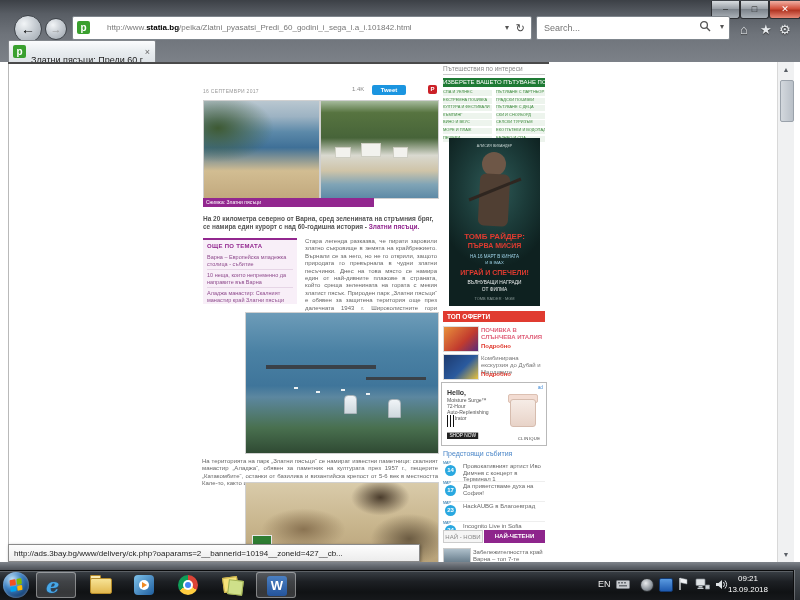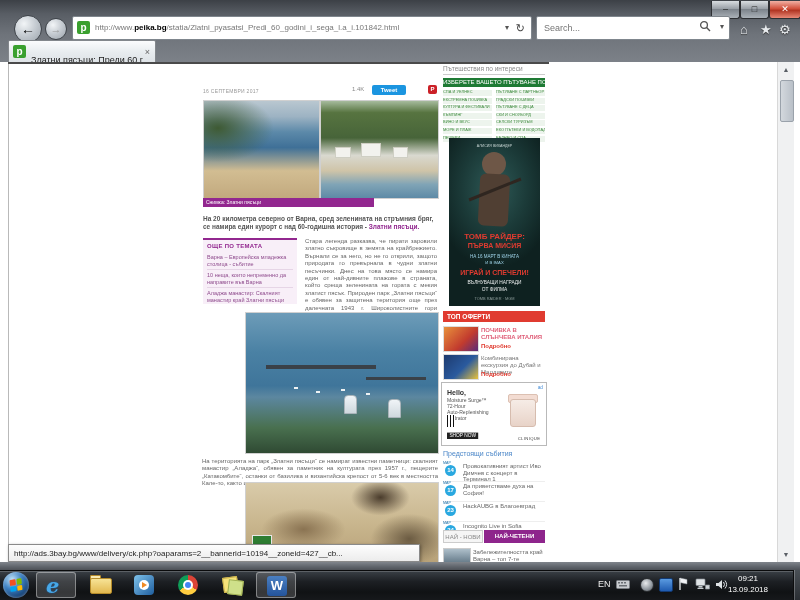--- a/index.html
+++ b/index.html
@@ -165,21 +165,21 @@
 
 <div class="abs capbtn" style="left:711px;width:27px;">–</div>
 <div class="abs capbtn" style="left:740px;width:27px;">□</div>
 <div class="abs capbtn close" style="left:769px;width:30px;">✕</div>
 
 <div class="abs navbtn" style="left:14px;top:15px;width:26px;height:26px;font-size:14px;line-height:26px;"><span>←</span></div>
 <div class="abs navbtn" style="left:45px;top:18px;width:20px;height:20px;font-size:11px;line-height:20px;color:#999;"><span>→</span></div>
 
 <div class="abs addr">
   <div class="abs favicon" style="left:4px;top:4px;">p</div>
-  <span style="margin-left:22px;color:#777;">http://www.</span><span style="color:#000;font-weight:bold;">peika.bg</span><span style="color:#777;">/statia/Zlatni_pyasatsi_Predi_60_godini_i_sega_l.a_i.101842.html</span>
+  <span style="margin-left:34px;color:#777;">http://www.</span><span style="color:#000;font-weight:bold;">statia.bg</span><span style="color:#777;">/peika/Zlatni_pyasatsi_Predi_60_godini_i_sega_l.a_i.101842.html</span>
   <span class="abs" style="right:22px;top:0;color:#555;font-size:8px;">▾</span>
   <span class="abs" style="right:6px;top:0;color:#444;font-size:11px;">↻</span>
 </div>
 
 <div class="abs search">
   <input type="text" placeholder="Search..." style="">
   <span class="abs" style="right:18px;top:3px;">
     <svg width="12" height="12" viewBox="0 0 12 12">
         <circle cx="5" cy="5" r="3.4" fill="none" stroke="#555" stroke-width="1.3"></circle>
         <line x1="7.6" y1="7.6" x2="11" y2="11" stroke="#555" stroke-width="1.4"></line>

